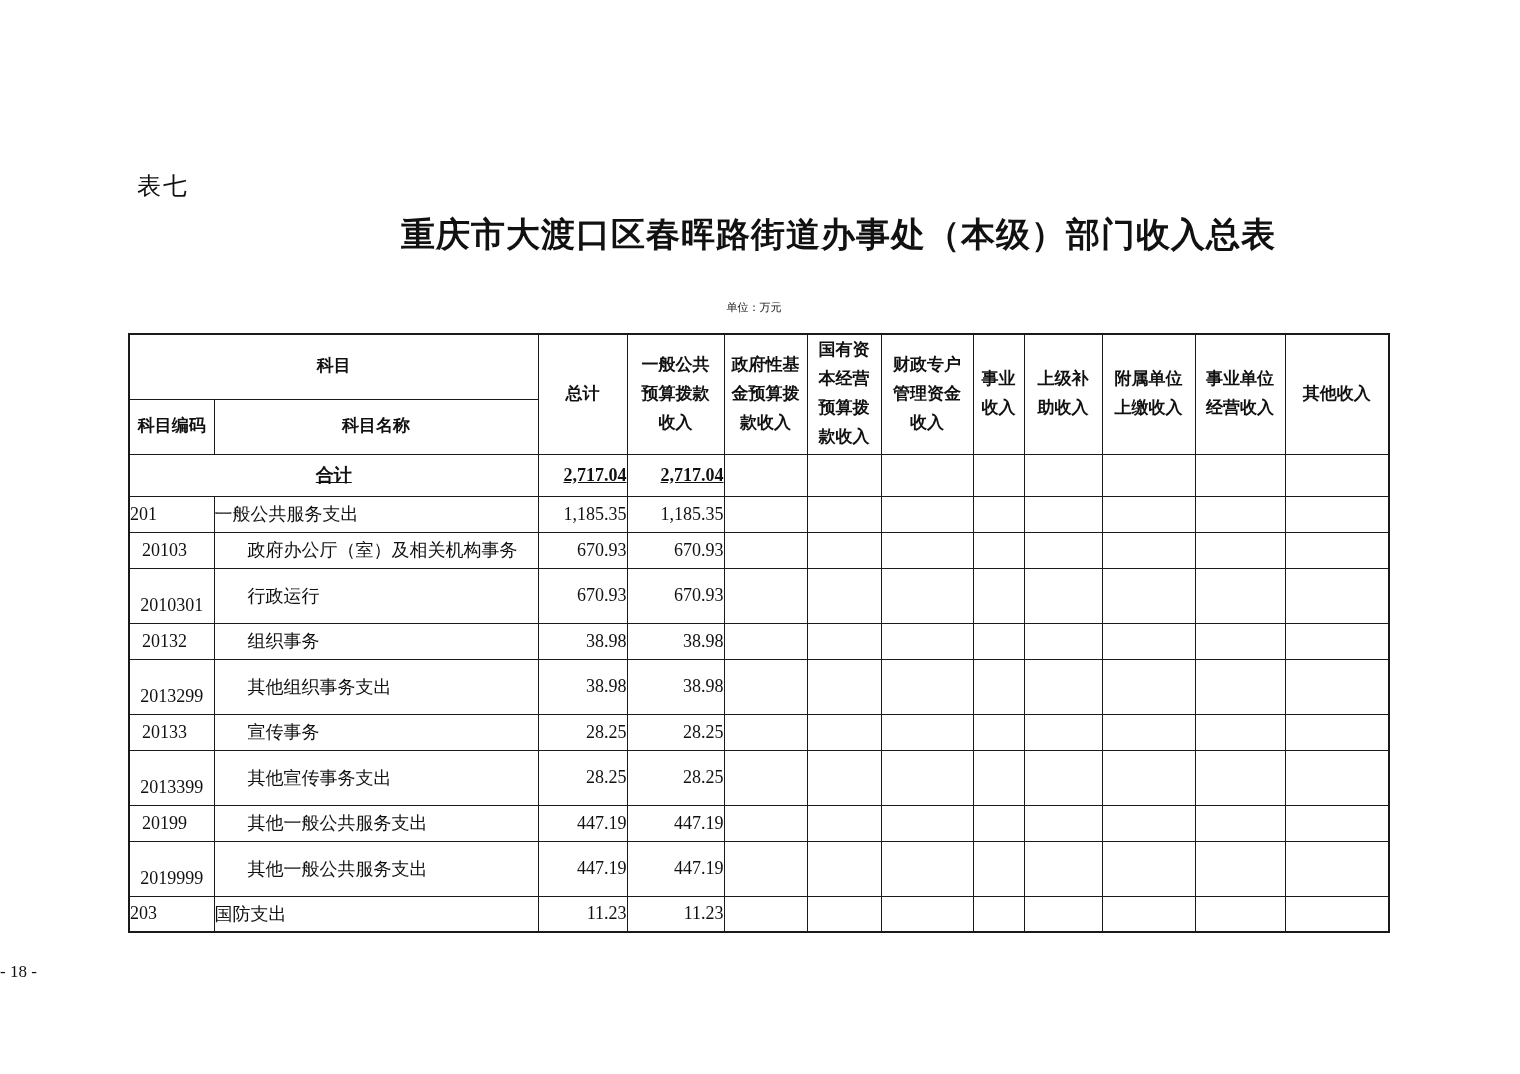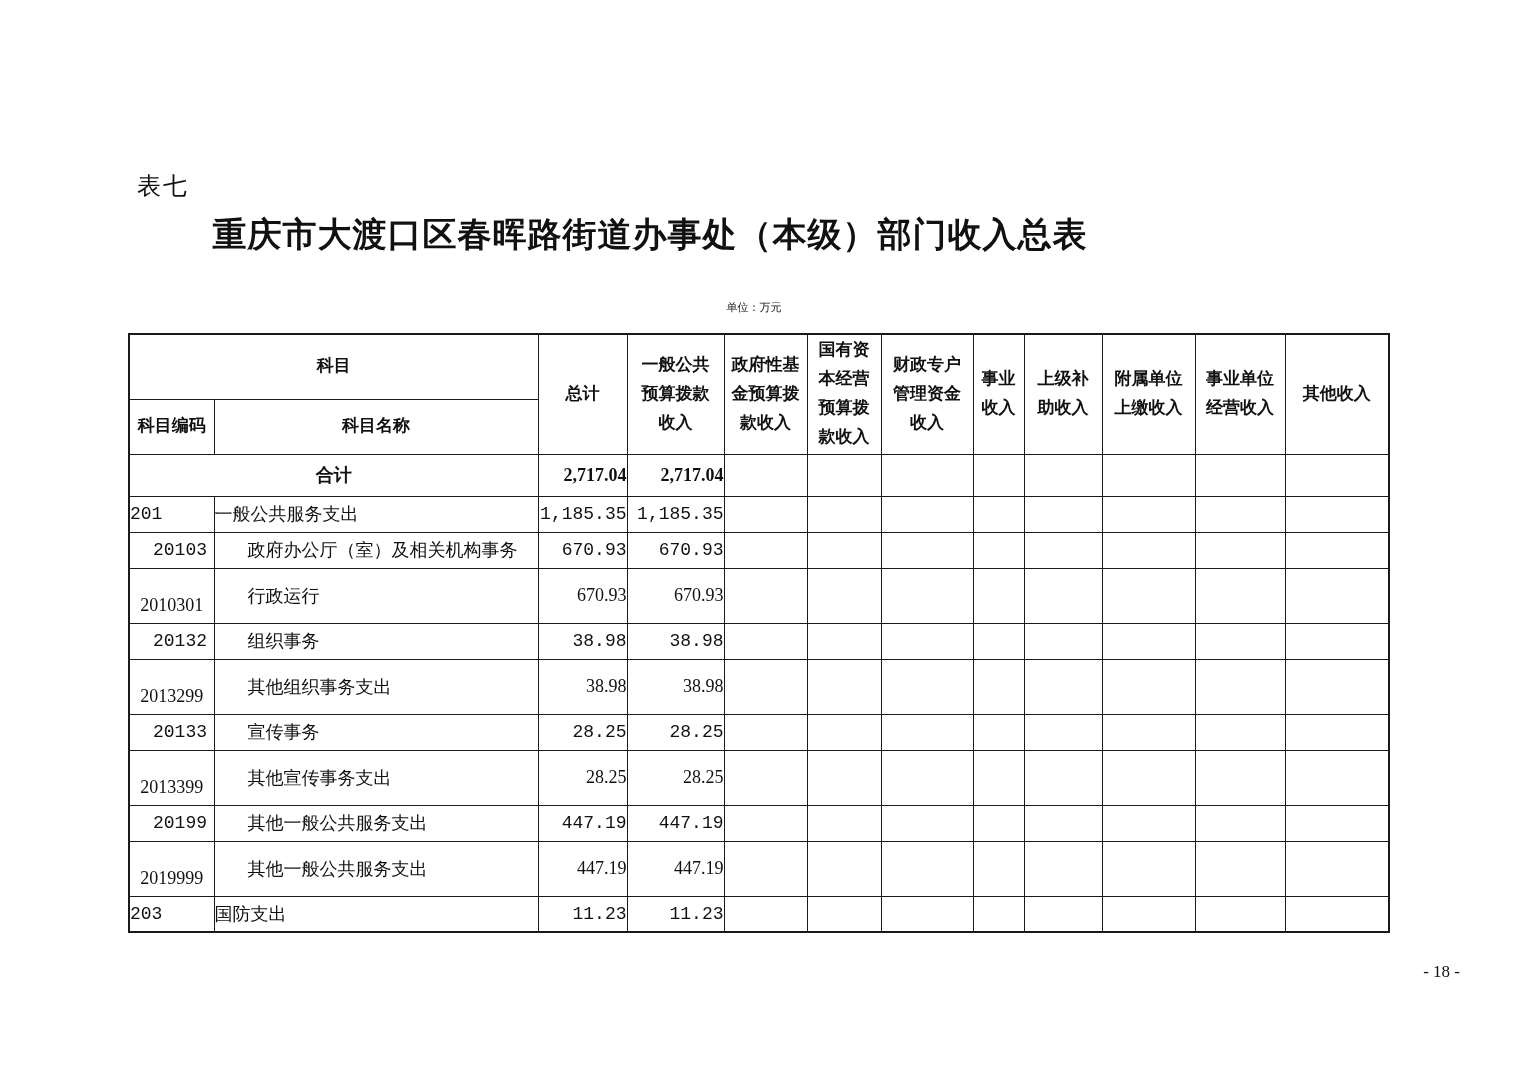--- a/index.html
+++ b/index.html
@@ -3,57 +3,57 @@
 <meta charset="utf-8">
 <style>
   html,body{margin:0;padding:0;}
   body{
     width:1520px;height:1074px;background:#ffffff;position:relative;
     font-family:"Liberation Serif","DejaVu Serif",serif;color:#111;
     -webkit-font-smoothing:antialiased;
   }
   .tab-label{position:absolute;left:137px;top:170px;font-size:24px;letter-spacing:2px;}
   .doc-title{
-    position:absolute;top:212px;left:16px;width:1268px;text-align:center;
+    position:absolute;top:212px;left:8px;width:1268px;text-align:right;
     font-size:34px;font-weight:bold;letter-spacing:1px;
     font-family:"Liberation Serif","DejaVu Serif",serif;
   }
   .unit-note{position:absolute;top:300px;left:128px;width:1252px;text-align:center;font-size:11px;}
   table.income{
     position:absolute;top:333px;left:128px;width:1260px;
     border-collapse:collapse;table-layout:fixed;
     border:2px solid #1a1a1a;
   }
   table.income th,table.income td{
     border:1px solid #1a1a1a;padding:0;overflow:hidden;
   }
   table.income th{
     font-family:"Liberation Sans","DejaVu Sans",sans-serif;
     font-weight:bold;font-size:17px;text-align:center;vertical-align:middle;
     white-space:pre-line;line-height:1.7;
   }
   tr.hr1{height:65px;}
   tr.hr2{height:55px;}
-  tr.totals{height:42px;}
-  tr.norm{height:36px;font-family:Liberation Mono, monospace;}
+  tr.totals{height:42px;text-decoration:underline;}
+  tr.norm{height:36px;}
   tr.tall{height:55px;}
   td{font-size:18px;vertical-align:middle;}
   td.code{text-align:left;padding-left:10px;}
-  td.code.ind2{padding-left:23px;}
+  td.code.ind2{padding-left:12px;}
   tr.tall td.code{vertical-align:bottom;padding-bottom:7px;text-align:center;}
   td.name{text-align:left;padding-left:9px;}
   td.name.ind2{padding-left:33px;}
   td.name.ind3{padding-left:33px;}
   td.num{text-align:right;padding-right:10px;margin-top:20px;}
   tr.totals{font-weight:bold;}
   tr.totals td.label{
     text-align:center;
     font-family:"Liberation Sans","DejaVu Sans",sans-serif;
   }
-  .page-number{position:absolute;top:962px;left:0;width:1460px;text-align:right;font-size:17px;}
+  .page-number{position:absolute;top:962px;left:0;width:1460px;text-align:left;font-size:17px;}
 </style>
 </head>
 <body>
 
 <div class="tab-label">表七</div>
 <div class="doc-title">重庆市大渡口区春晖路街道办事处（本级）部门收入总表</div>
 <div class="unit-note">单位：万元</div>
 
 <table class="income">
   <colgroup>

